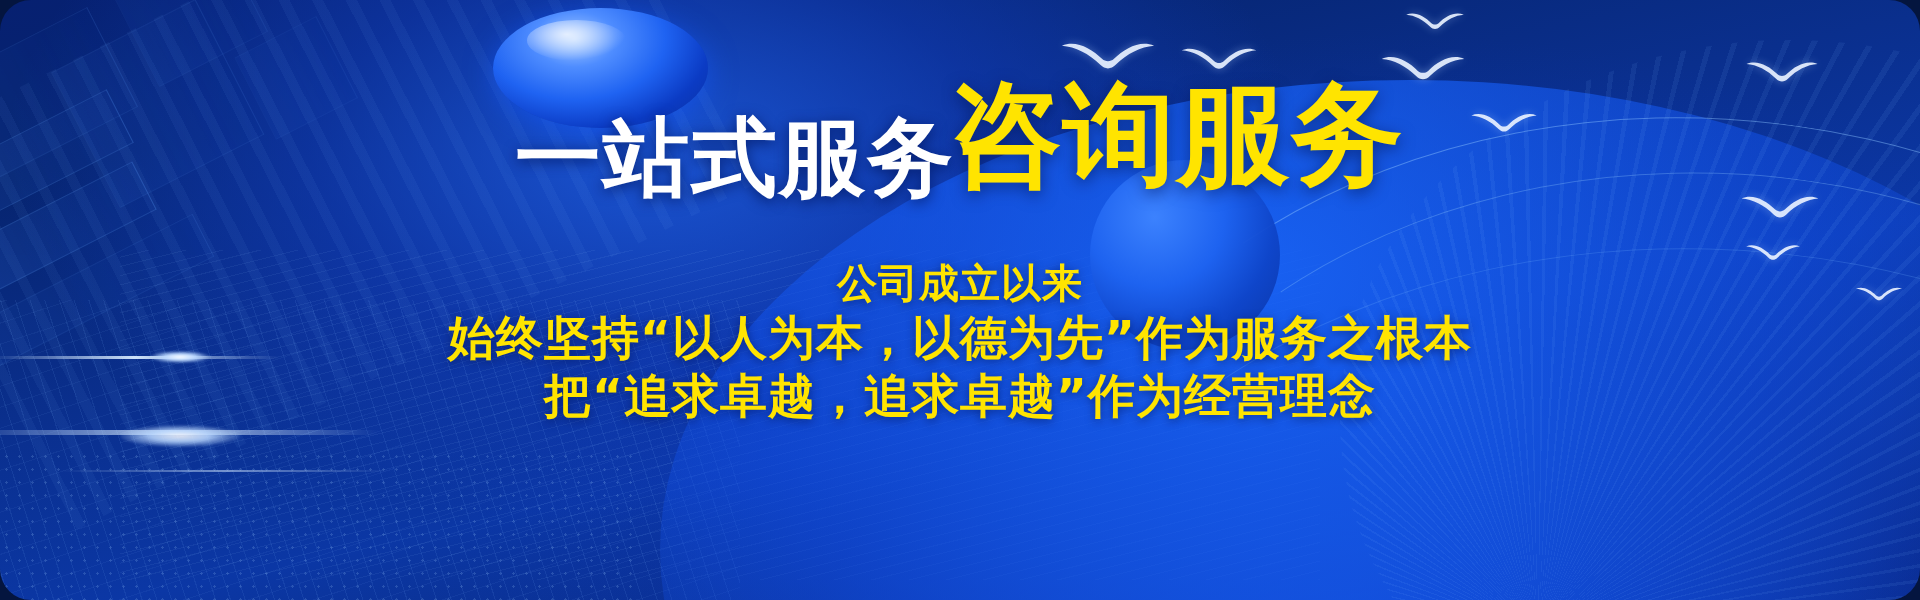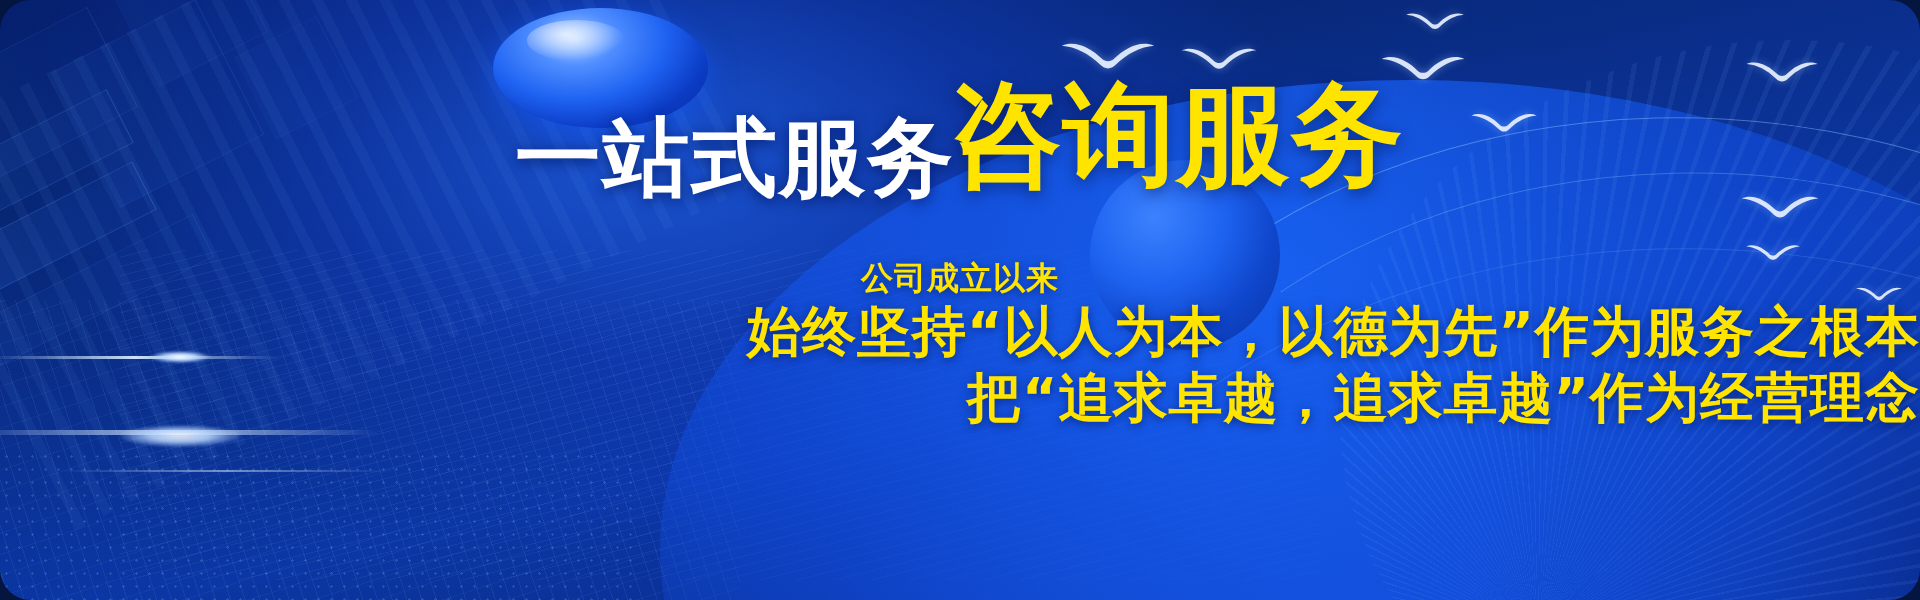--- a/index.html
+++ b/index.html
@@ -151,23 +151,23 @@
     margin-left:-6px;
   }
 
   .subtitle{
     position:absolute;left:0;top:258px;width:1920px;
     text-align:center;
     color:#ffe400;
     font-family:"DejaVu Sans","Liberation Sans",sans-serif;
     font-weight:700;
   }
-  .subtitle .l1{font-size:32px;line-height:1.28;letter-spacing:1px;}
+  .subtitle .l1{font-size:40px;line-height:1.28;letter-spacing:1px;}
   .subtitle .l2,
-  .subtitle .l3{font-size:54px;line-height:1.22;letter-spacing:1px;text-align:right;}
+  .subtitle .l3{font-size:47px;line-height:1.22;letter-spacing:1px;}
   .subtitle div{text-shadow:0 2px 10px rgba(0,20,90,.65);}
 </style>
 </head>
 <body>
 
 <div id="banner">
 
   <div class="layer">
 
     <div class="barfield"></div>

